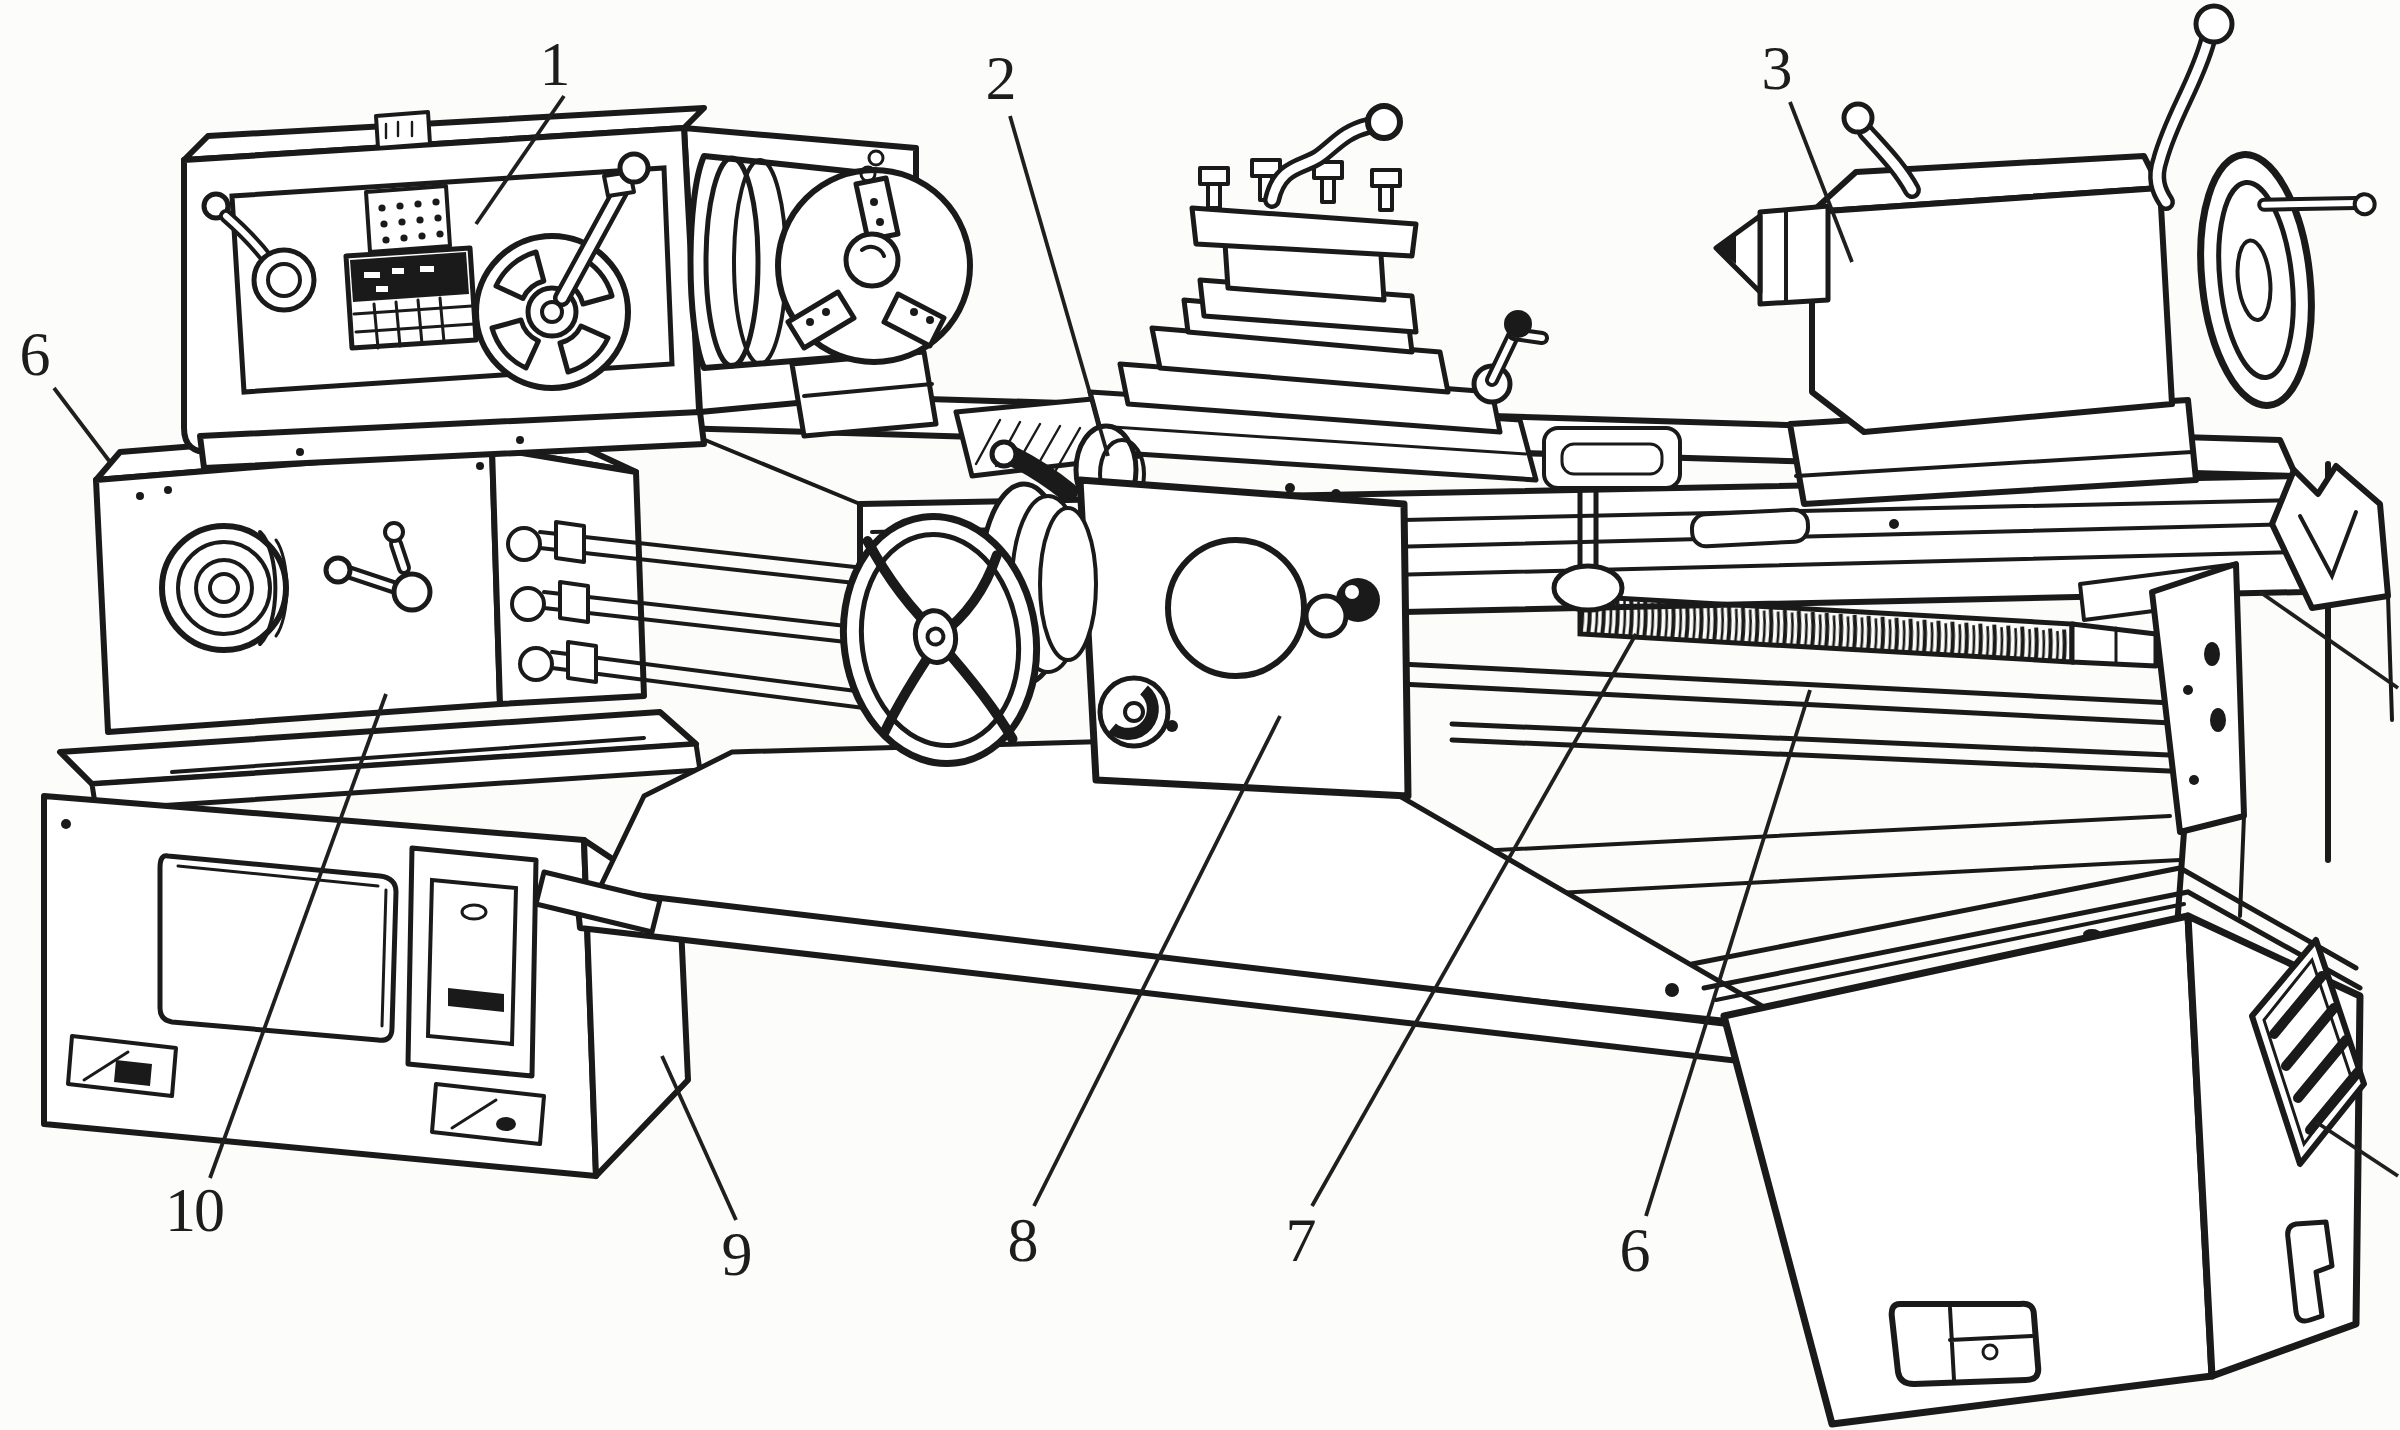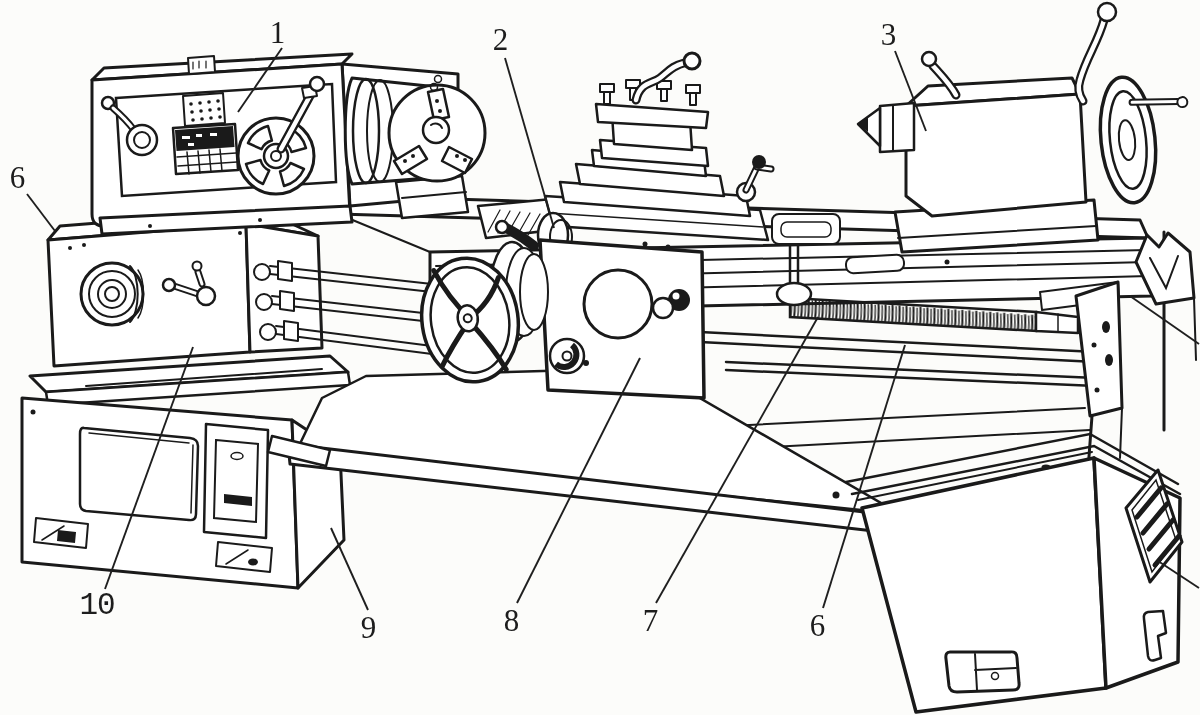--- a/index.html
+++ b/index.html
@@ -371,16 +371,16 @@
       <line x1="1158" y1="561" x2="1199" y2="588" class="leader"></line>
     </svg>
 
   <span class="callout" style="left: 277px; top: 32px;">1</span>
   <span class="callout" style="left: 500px; top: 39px;">2</span>
   <span class="callout" style="left: 888px; top: 34px;">3</span>
   <span class="callout" style="left: 817px; top: 625px;">6</span>
   <span class="callout" style="left: 650px; top: 620px;">7</span>
   <span class="callout" style="left: 511px; top: 620px;">8</span>
   <span class="callout" style="left: 368px; top: 627px;">9</span>
-  <span class="callout" style="left: 97px; top: 605px; font-family: Liberation Mono, monospace;">10</span>
+  <span class="callout" style="left: 97px; top: 605px;">10</span>
   <span class="callout" style="left: 17px; top: 177px;">6</span>
 
 </div>
 
 </body></html>

